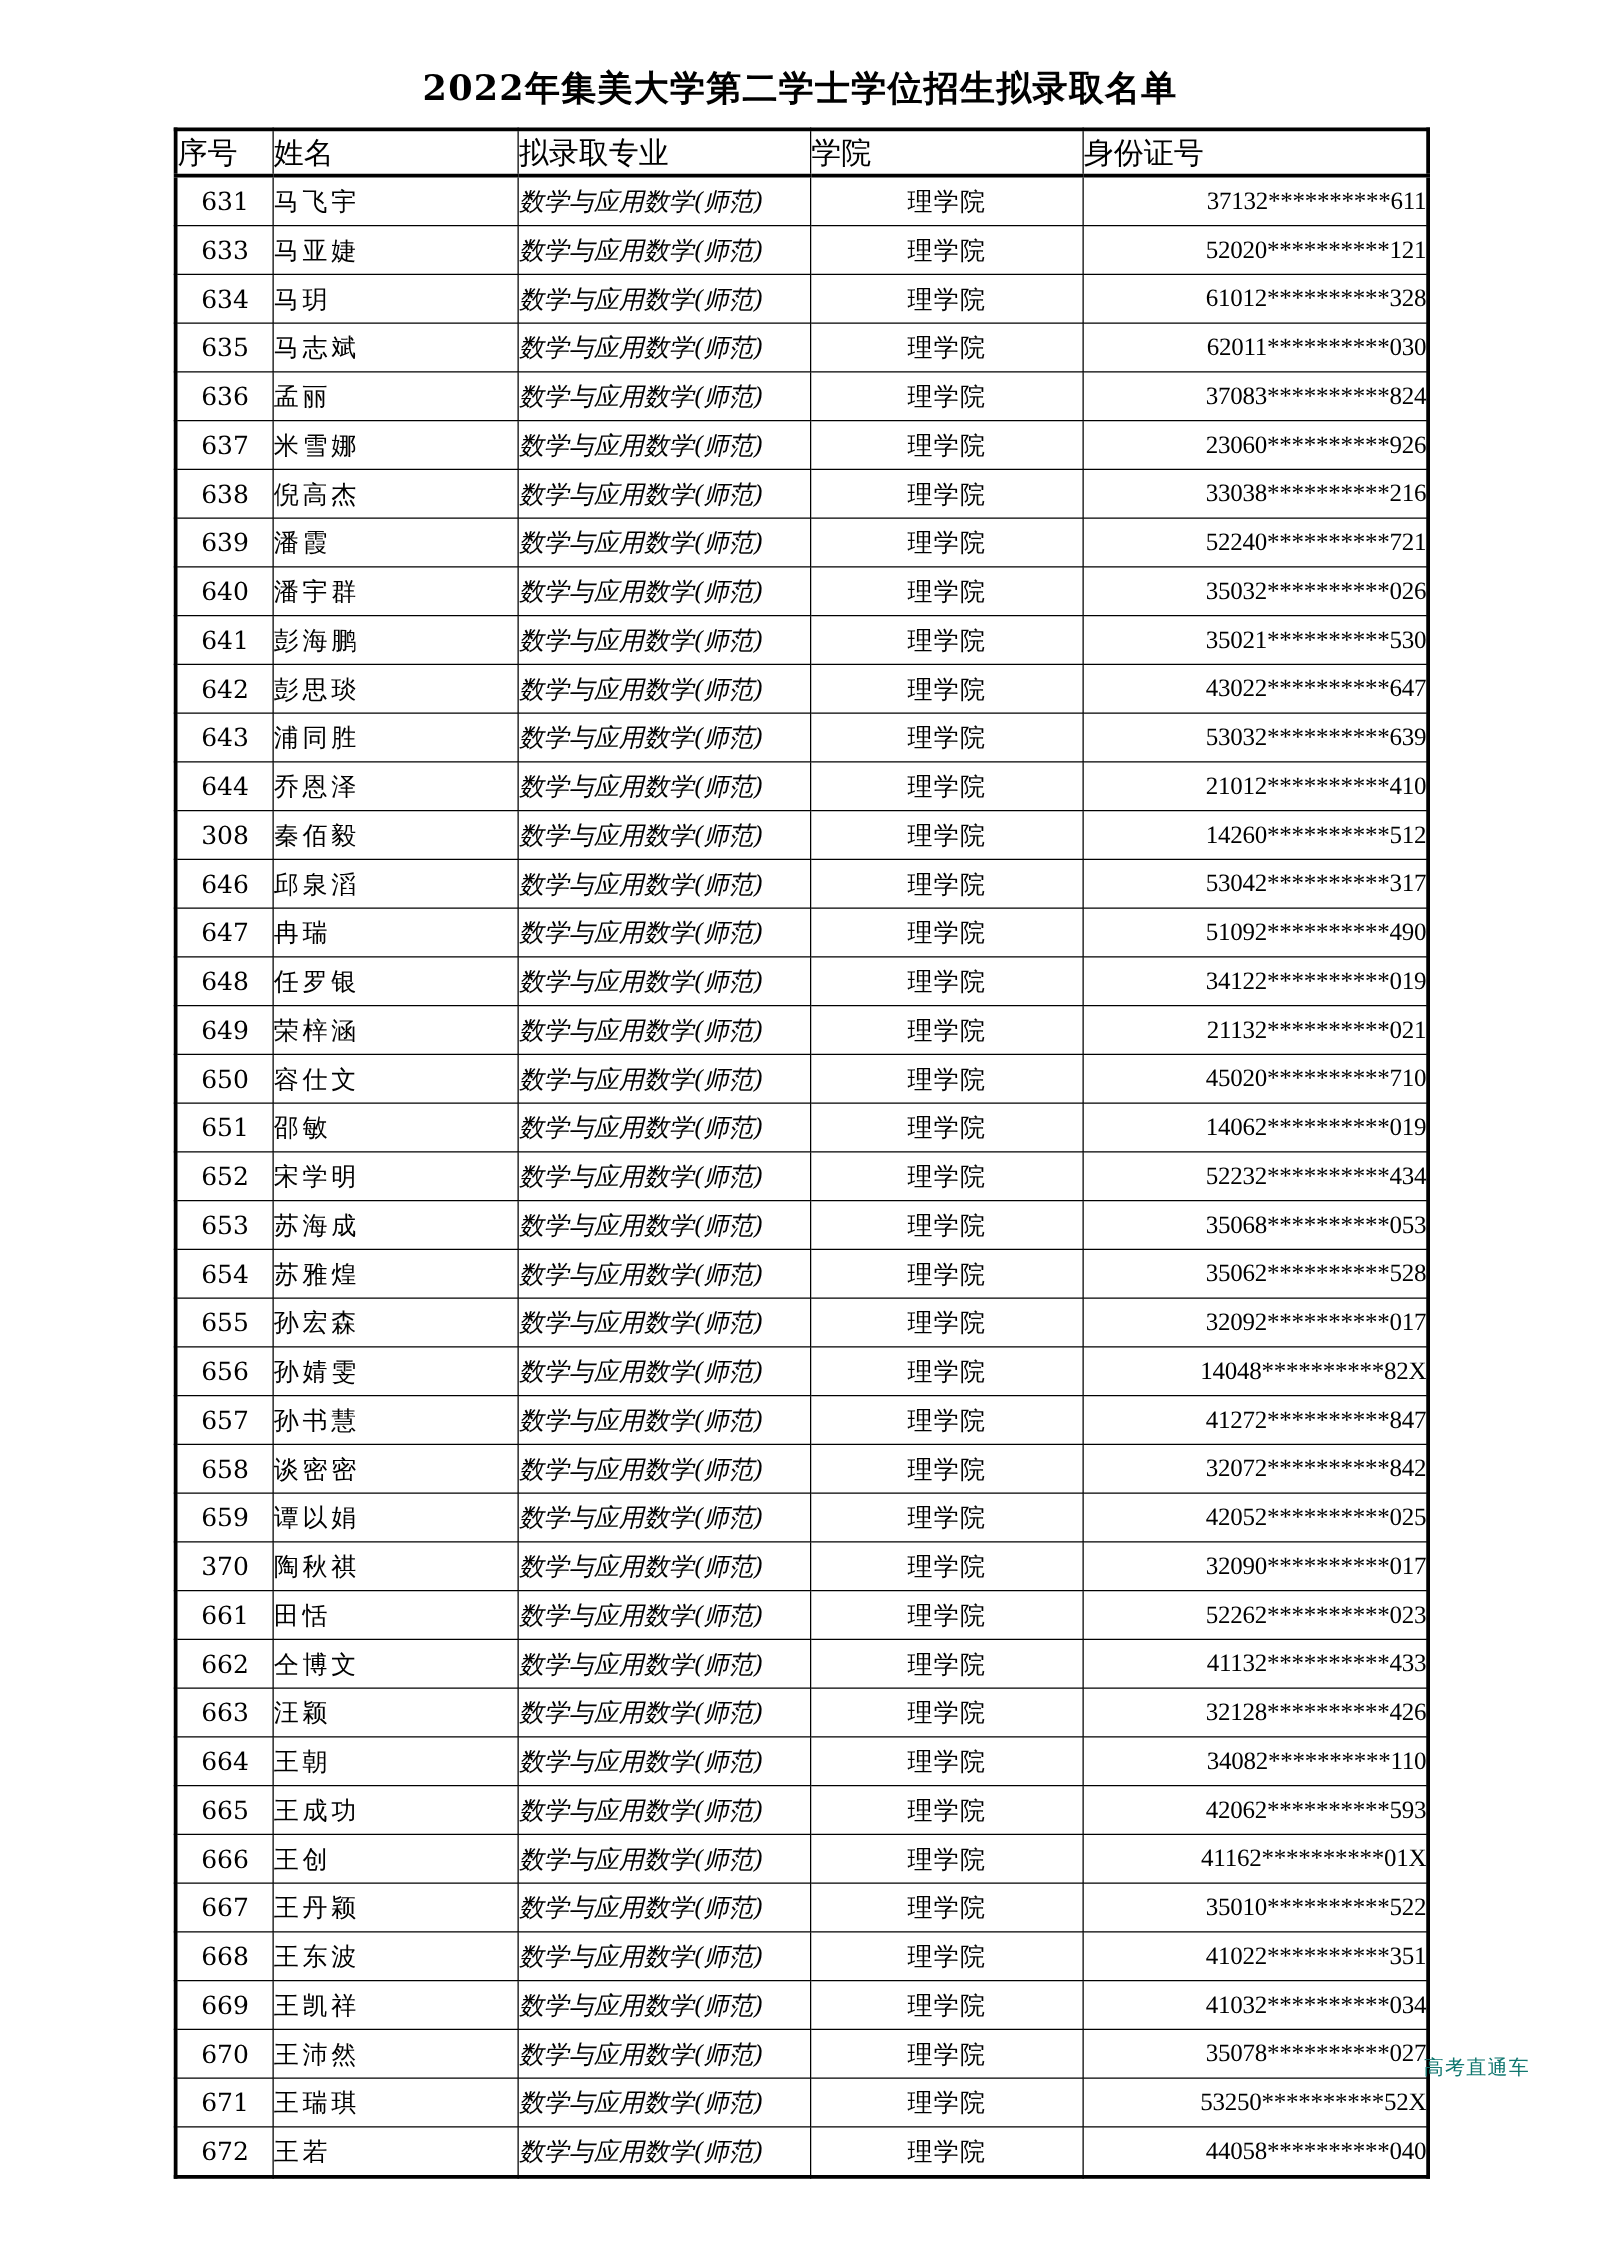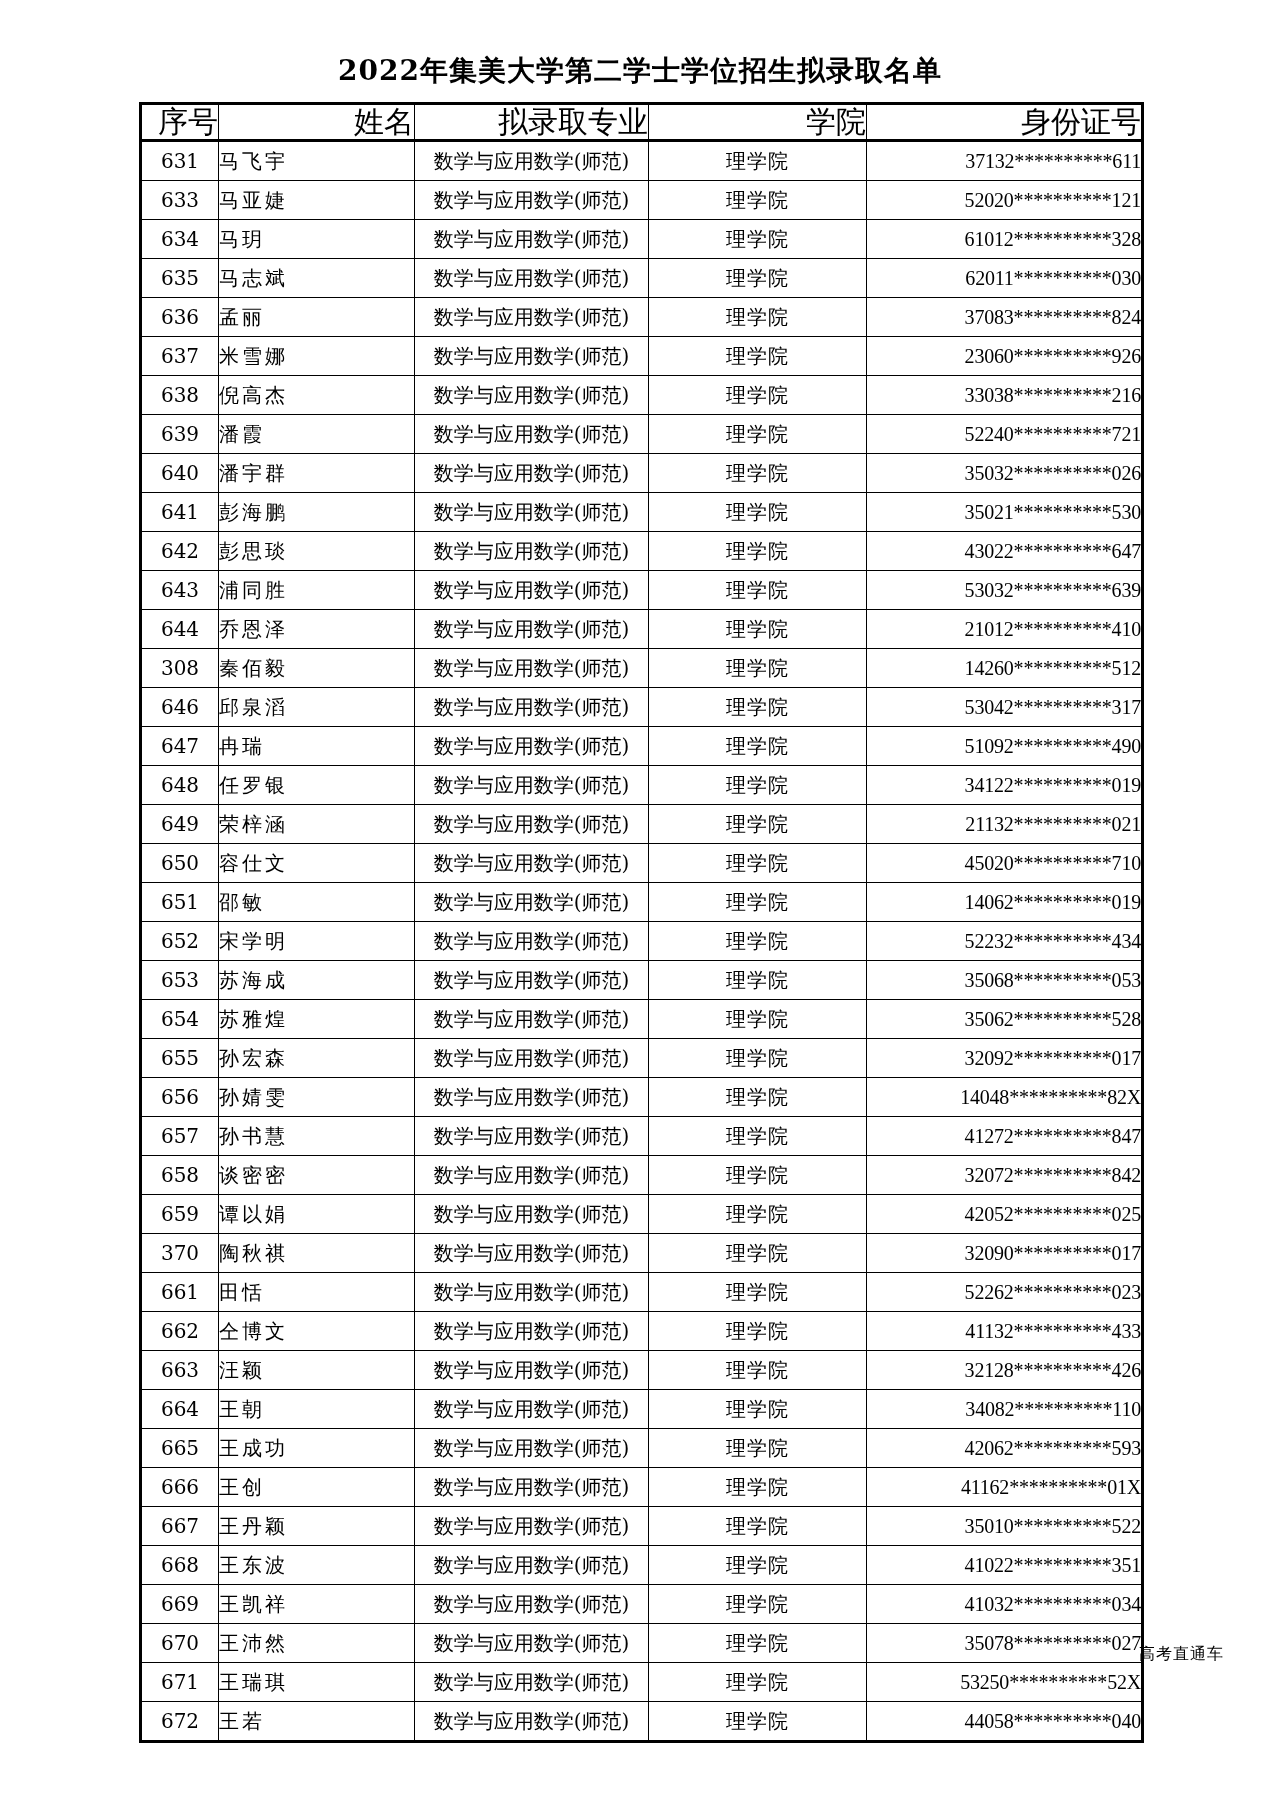--- a/index.html
+++ b/index.html
@@ -48,23 +48,23 @@
     padding: 0;
     height: 38px;
     line-height: 38px;
     font-size: 20px;
     vertical-align: middle;
     overflow: hidden;
     white-space: nowrap;
   }
   table.roster thead th {
     border-bottom: 3px solid #000;
-    text-align: right;
+    text-align: left;
     font-weight: normal;
-    font-size: 30px;
+    font-size: 24px;
     height: 34px;
     line-height: 34px;
     font-family: "DejaVu Serif", "Liberation Serif", serif;
   }
   
   col.c-idx   { width: 78px; }
   col.c-name  { width: 196px; }
   col.c-major { width: 234px; }
   col.c-coll  { width: 218px; }
   col.c-id    { width: 276px; }
@@ -76,43 +76,43 @@
     margin-top: 33px;
   }
   td.name {
     text-align: left;
     padding-left: 48px;
     font-size: 23px;
     letter-spacing: 3px;
     margin-top: 44px;
   }
   td.major {
-    text-align: center;
     font-size: 17px;
     letter-spacing: 0px;
+    font-style: italic;
   }
   td.coll {
     text-align: center;
     padding-left: 8px;
     font-size: 19px;
     letter-spacing: 1px;
   }
   td.idnum {
     text-align: right;
     padding-left: 6px;
     font-size: 21px;
     font-family: Liberation Serif, serif;
     letter-spacing: -0.2px;
   }
   .watermark {
     position: absolute;
     right: 56px;
     bottom: 38px;
     font-size: 16px;
-    color: #000000;
+    color: #0f766e;
     font-family: "DejaVu Sans", "Liberation Sans", sans-serif;
     letter-spacing: 1px;
   }
 </style>
 </head>
 <body>
 
 <div class="page">
 
   <div class="doc-title">2022年集美大学第二学士学位招生拟录取名单</div>

